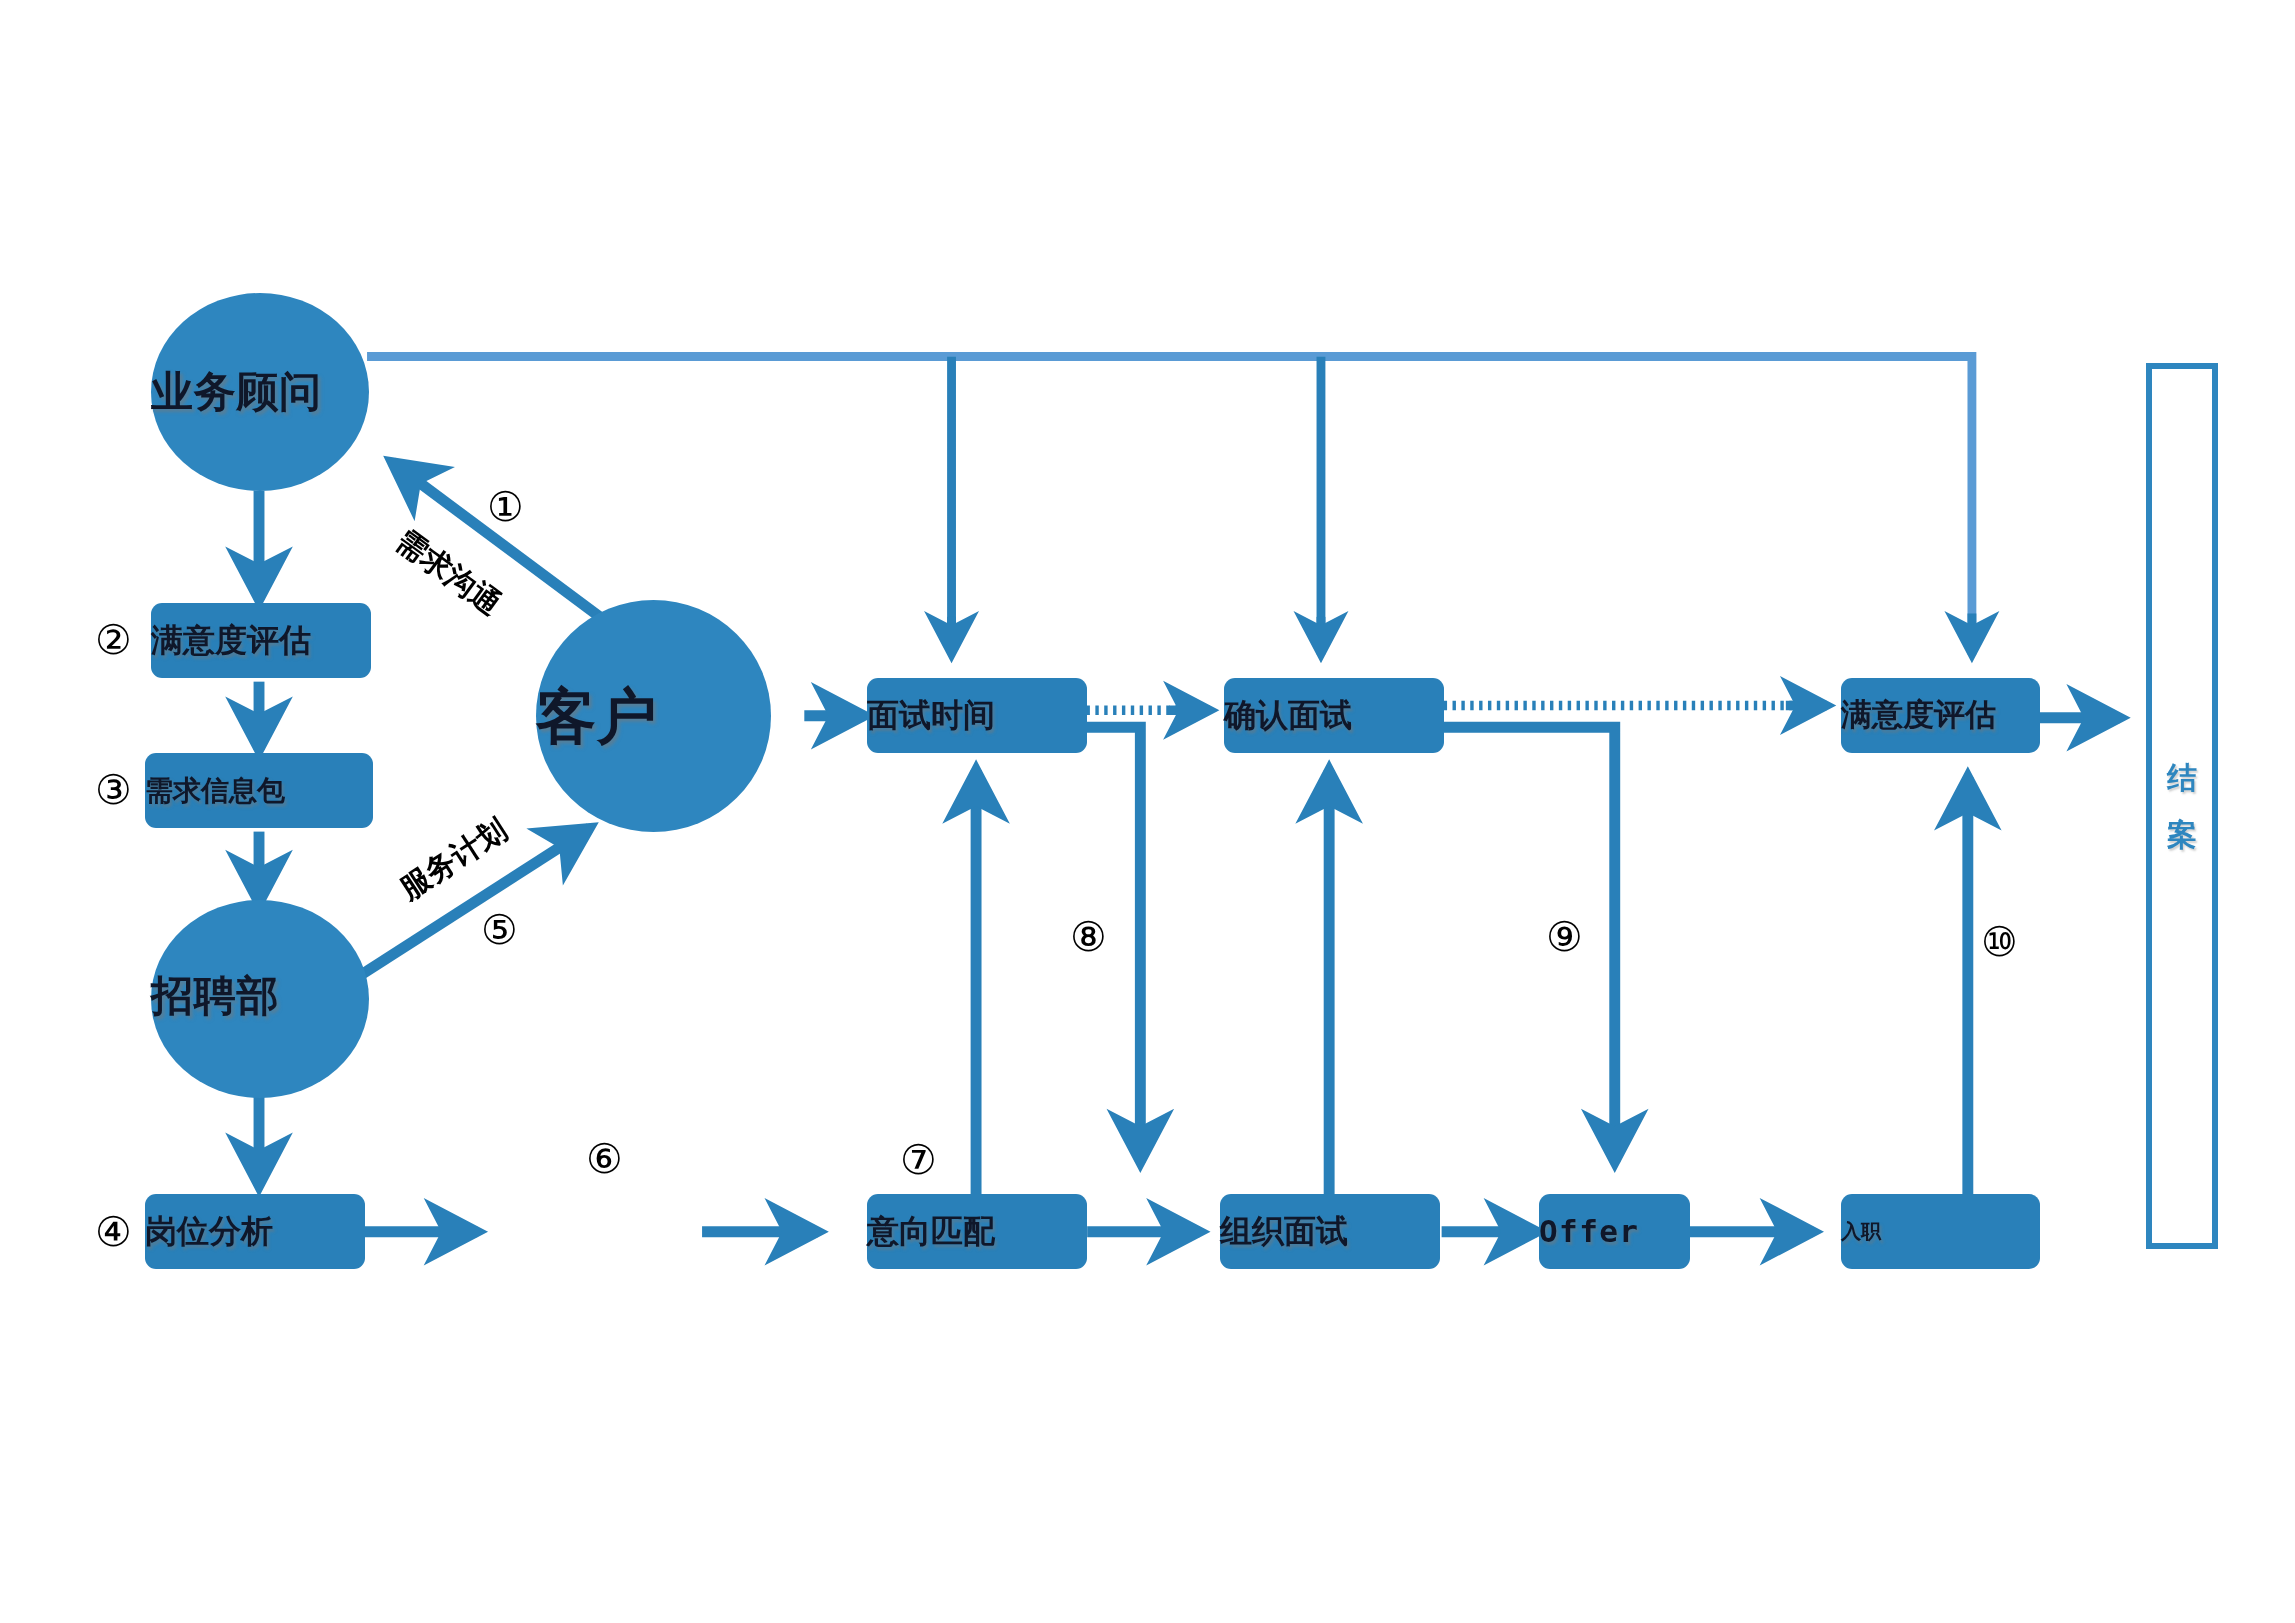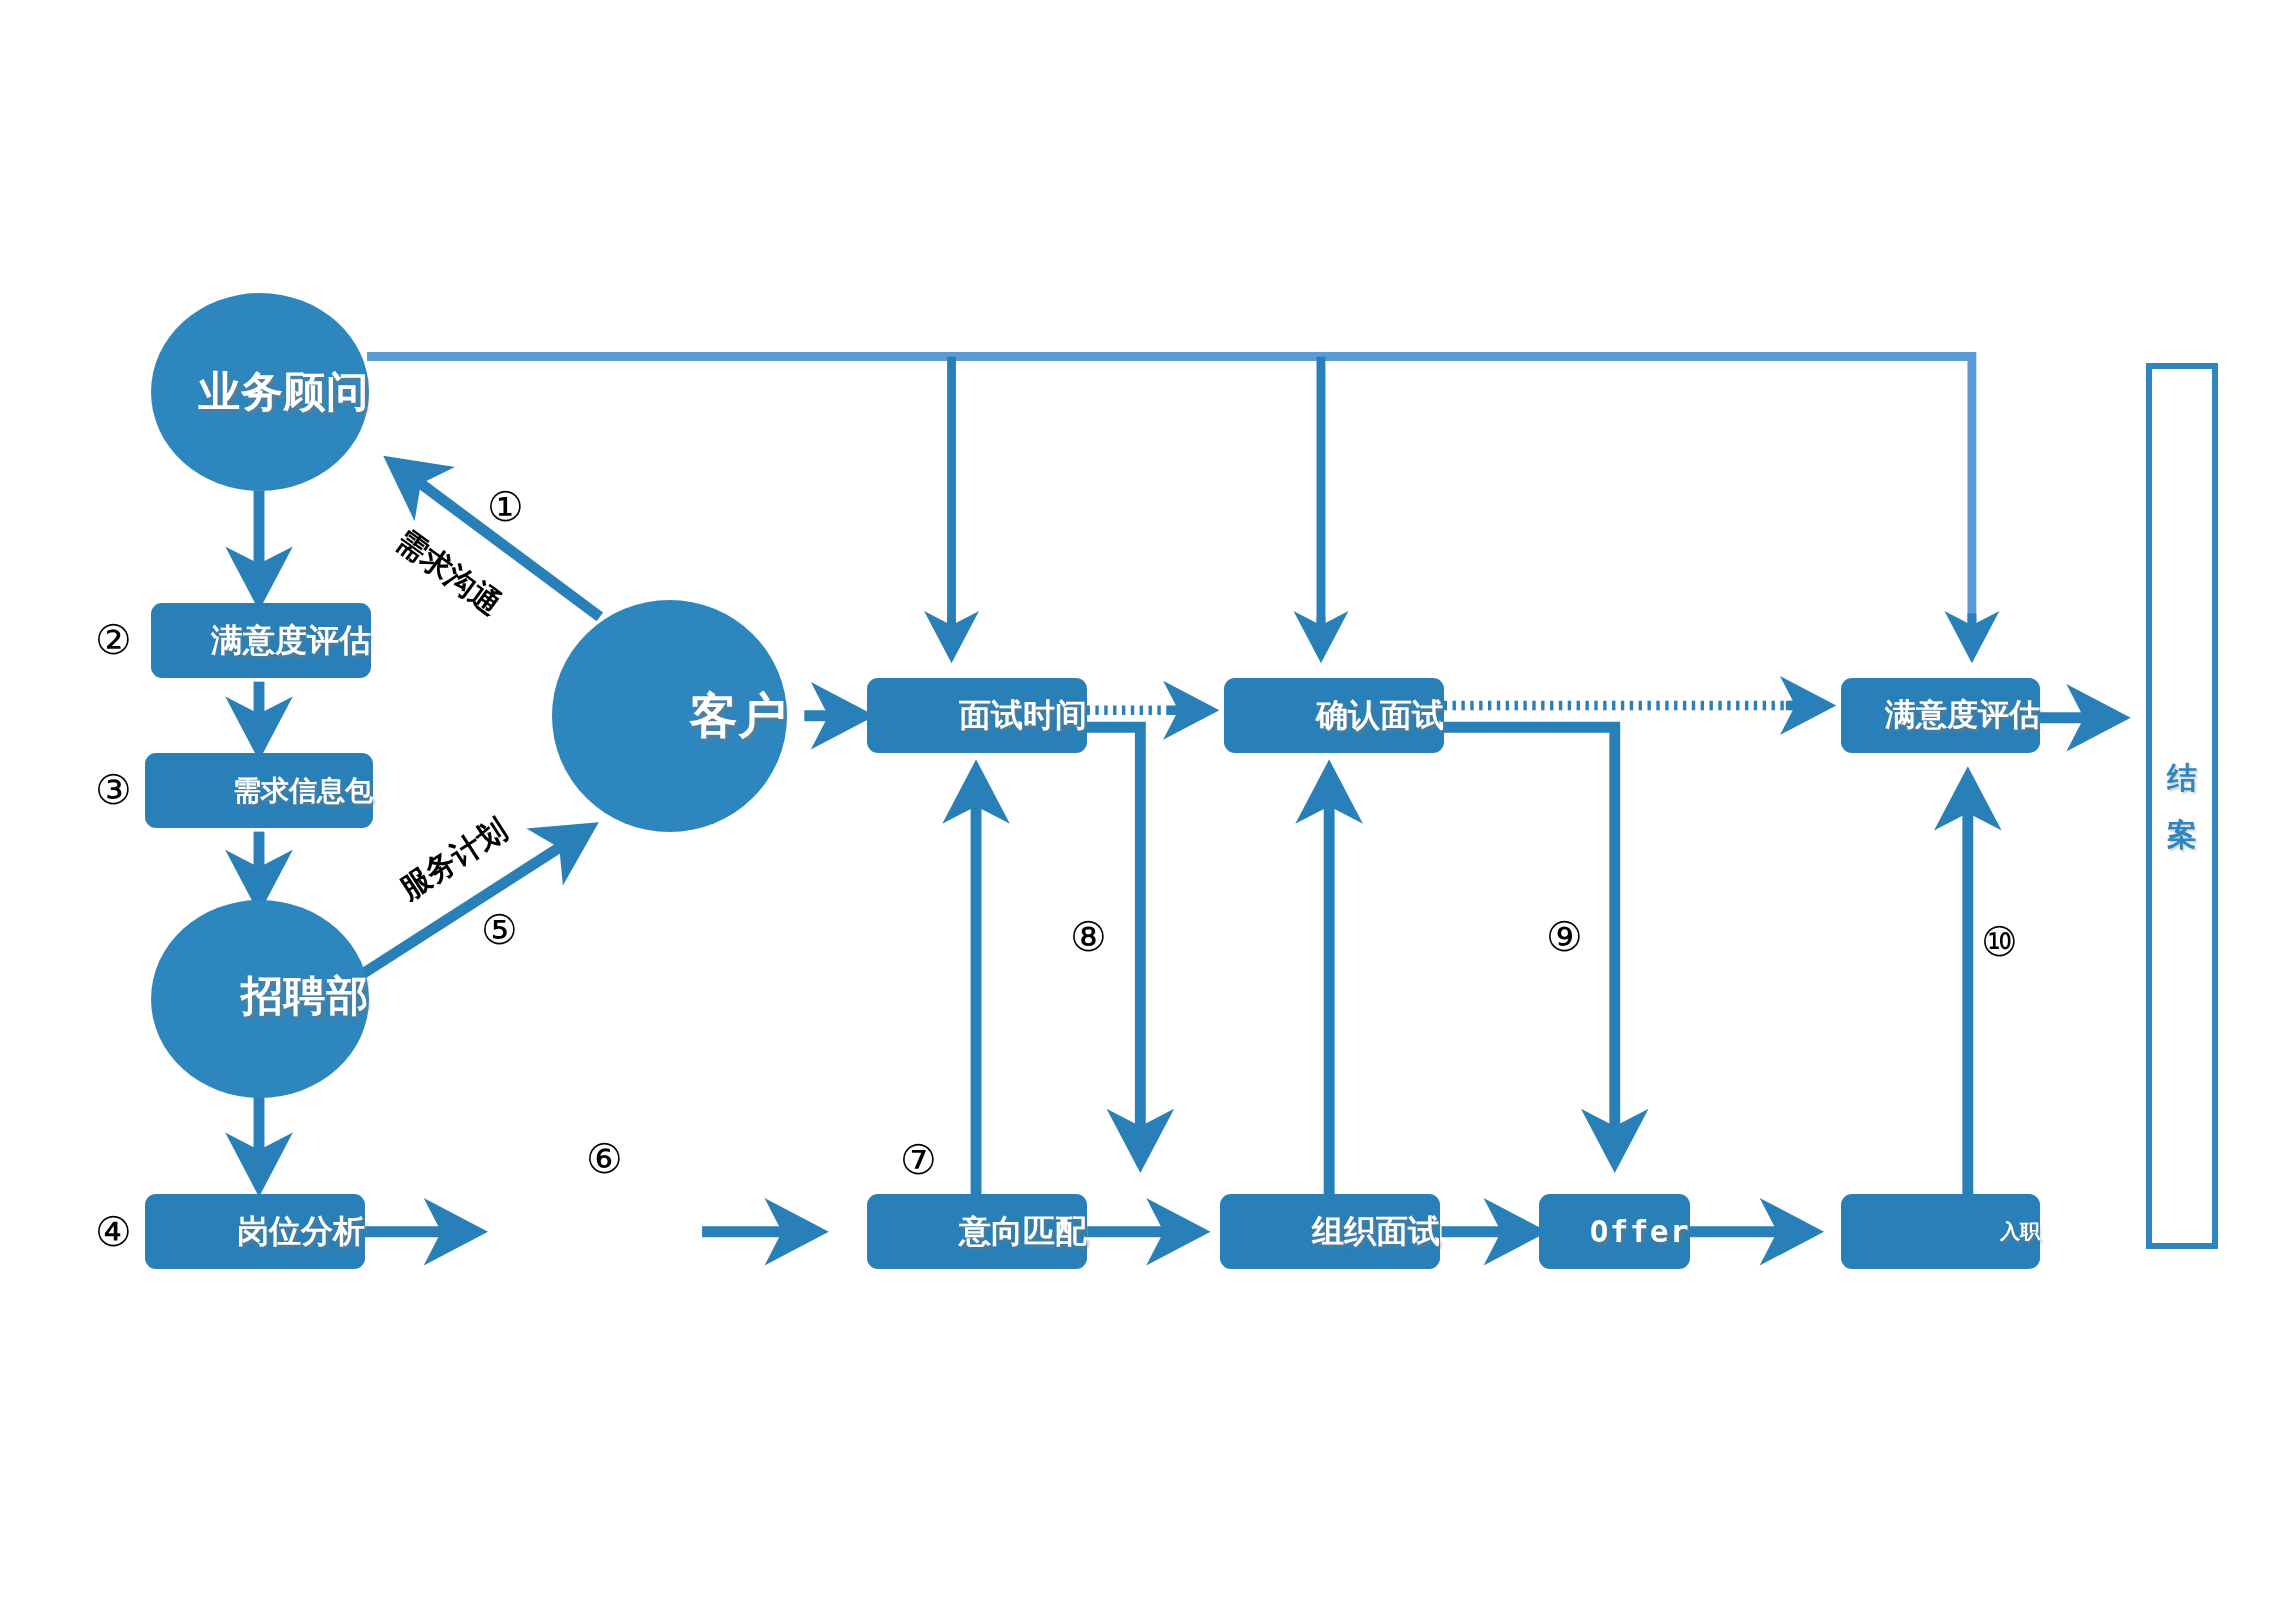--- a/index.html
+++ b/index.html
@@ -25,22 +25,22 @@
     width: 2295px;
     height: 1623px;
     pointer-events: none;
   }
   
   .node {
     position: absolute;
     box-sizing: border-box;
     display: flex;
     align-items: center;
-    justify-content: flex-end;
-    color: #ffffff;
+    justify-content: flex-start;
+    color: #0f172a;
     text-align: center;
     line-height: 1.05;
     white-space: nowrap;
   }
   .circle-node {
     border-radius: 50%;
     background: #2e86bf;
     font-weight: bold;
     letter-spacing: 0.7px;
     text-shadow: 2.7px 3.4px 3.4px rgba(120,120,120,0.55);
@@ -201,21 +201,21 @@
   </svg>
 
   <div class="node circle-node" style="left:151px; top:293px; width:218px; height:198px; font-size:42px;">
     <span>业务顾问</span>
   </div>
 
   <div class="node circle-node" style="left:151px; top:900px; width:218px; height:198px; font-size:42px;font-family:Liberation Mono, monospace;">
     <span>招聘部</span>
   </div>
 
-  <div class="node circle-node" style="left:552px; top:600px; width:235px; height:232px; font-size:48px;">
+  <div class="node circle-node" style="left:536px; top:600px; width:235px; height:232px; font-size:60px;">
     <span>客户</span>
   </div>
 
   <div class="node box-node" style="left:151px; top:603px; width:220px; height:75px; font-size:32px;">
     <span>满意度评估</span>
   </div>
 
   <div class="node box-node" style="left:145px; top:753px; width:228px; height:75px; font-size:28px;">
     <span>需求信息包</span>
   </div>

